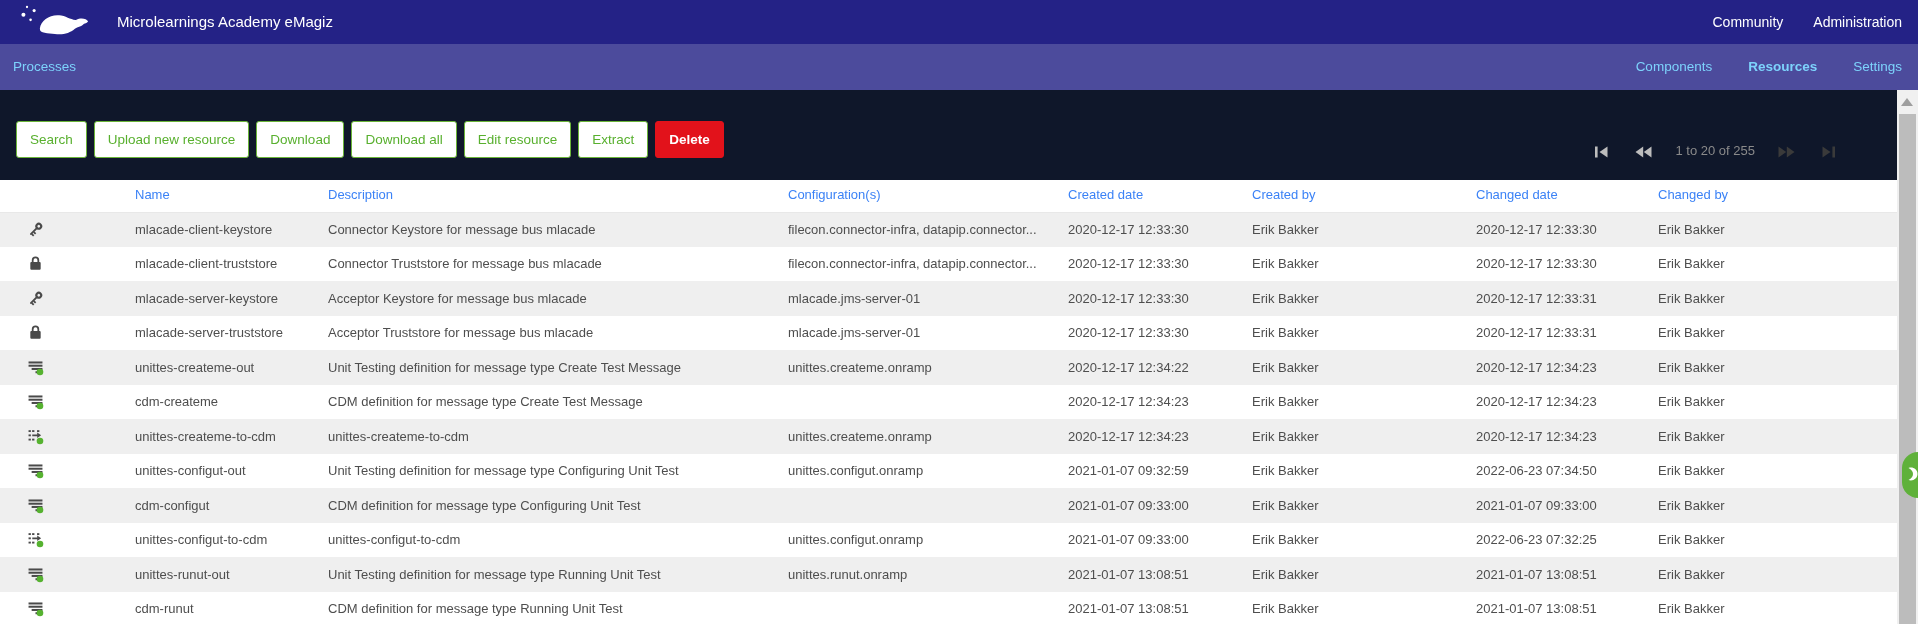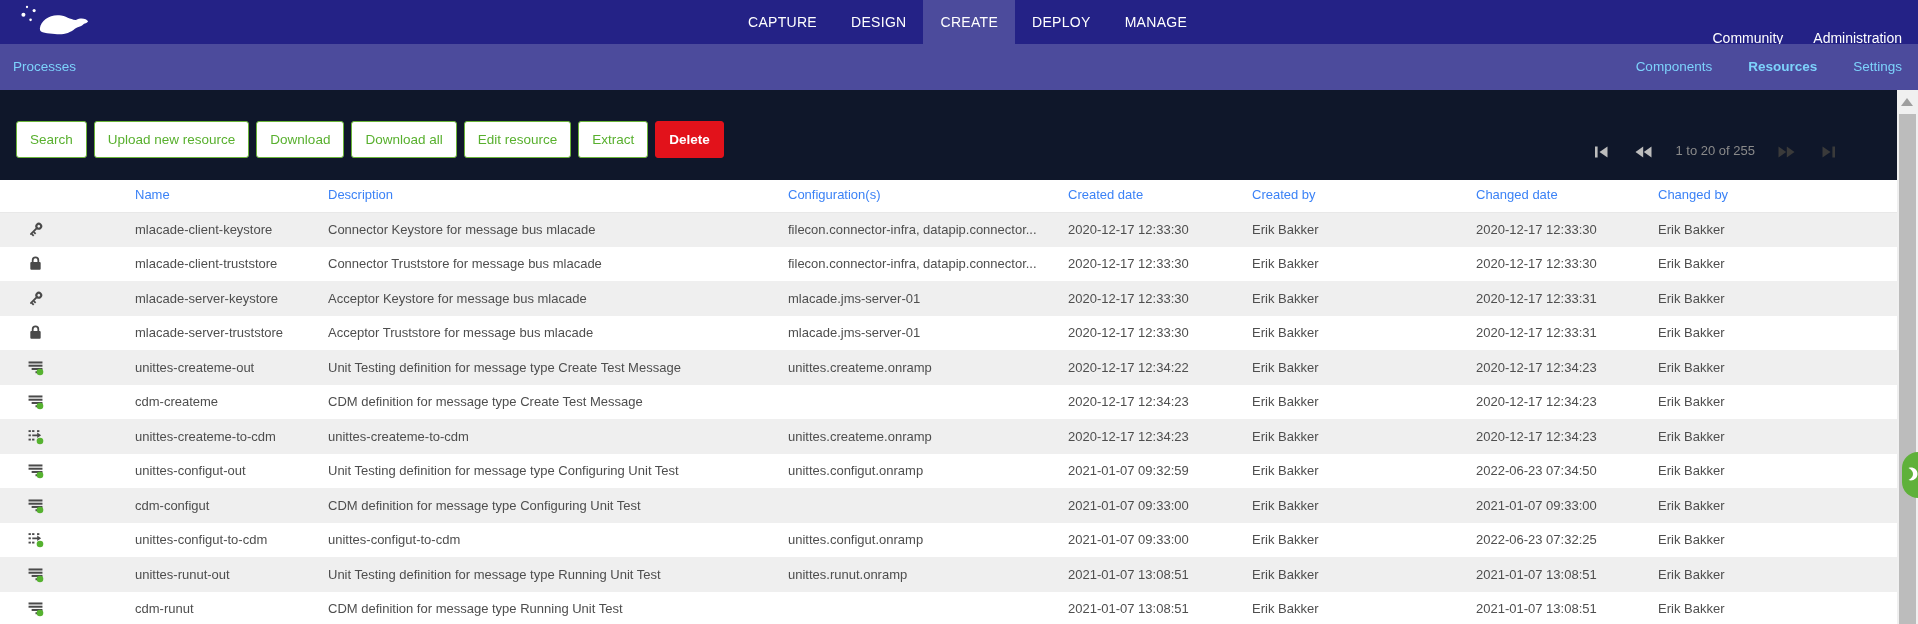--- a/index.html
+++ b/index.html
@@ -6,21 +6,21 @@
   html,body { width:1918px; height:624px; overflow:hidden; background:#fff;
     font-family:"Liberation Sans", sans-serif; }
 
   
   .topbar { position:relative; height:44px; background:#242286; color:#fff; }
   .logo-wrap { position:absolute; left:10px; top:2px; width:84px; height:40px; }
   .app-title { position:absolute; left:117px; top:0; line-height:44px; font-size:15px; }
   .main-nav { position:absolute; left:731px; top:0; height:44px; display:flex; }
   .main-nav .nav-item { padding:0 17px; line-height:44px; font-size:14px; letter-spacing:.3px; cursor:pointer; }
   .main-nav .nav-item.active { background:#4c4b9c; }
-  .topbar-right { position:absolute; right:16px; top:0; height:32px; display:flex;margin-top:16px; }
+  .topbar-right { position:absolute; right:16px; top:0; height:32px; display:flex; }
   .topbar-right .nav-item { padding:0 15px; line-height:44px; font-size:14px; cursor:pointer; }
   .topbar-right .nav-item:last-child { padding-right:0; }
 
   
   .subnav { position:relative; height:46px; background:#4c4b9c; color:#7dd3fc; }
   .subnav-left { position:absolute; left:13px; top:0; line-height:46px; font-size:13.5px; }
   .subnav-right { position:absolute; right:16px; top:0; height:46px; display:flex; }
   .subnav-item { margin-left:36px; line-height:46px; font-size:13.5px; cursor:pointer; }
   .subnav-item.active { font-weight:bold; }
 
@@ -79,27 +79,21 @@
       <g fill="#ffffff">
         <circle cx="20" cy="7" r="1.6"></circle>
           <circle cx="30" cy="12" r="2.2"></circle>
         <circle cx="15" cy="18" r="2.8"></circle>
           <circle cx="25" cy="25" r="1.8"></circle>
         <path d="M38 37c1.5-12 16-21 30-18 10 2.2 15.5 7.5 25.5 6.5 4-.4 7.5 1.2 6.3 4.2-2 5-9 4.3-13.2 8.1-6.3 5.7-16.8 8.7-27.6 6.9-9-1.5-21.8-.5-21-7.7z"></path>
         <path d="M89 25c6-3.2 14.5-2 16.5 2.2-3.2 4-10.5 4.8-16.5 2.8z"></path>
       </g>
     </svg>
   </div>
-  <div class="main-nav">
-      <div class="nav-item">CAPTURE</div>
-      <div class="nav-item">DESIGN</div>
-      <div class="nav-item active">CREATE</div>
-      <div class="nav-item">DEPLOY</div>
-      <div class="nav-item">MANAGE</div>
-    </div>
+  <div class="app-title">Microlearnings Academy eMagiz</div>
   <div class="topbar-right">
       <div class="nav-item">Community</div>
       <div class="nav-item">Administration</div>
     </div>
 </div>
 
 <div class="subnav">
   <div class="subnav-left">Processes</div>
   <div class="subnav-right">
       <div class="subnav-item">Components</div>

